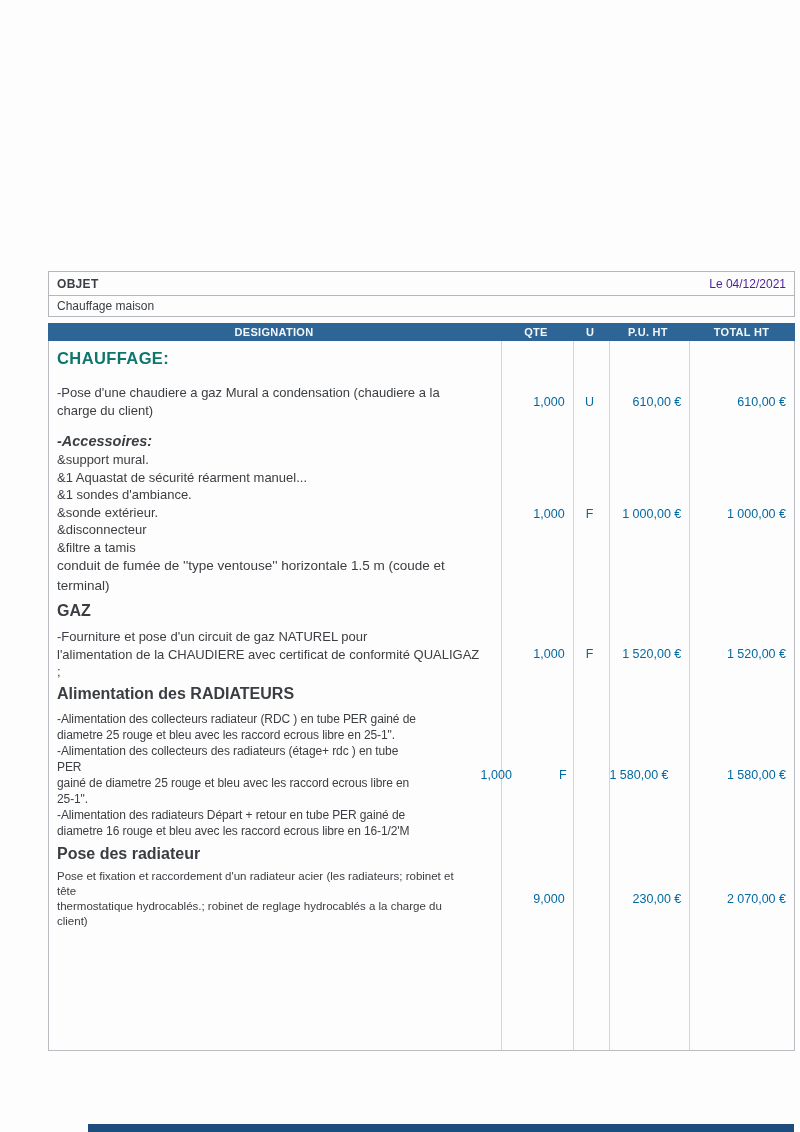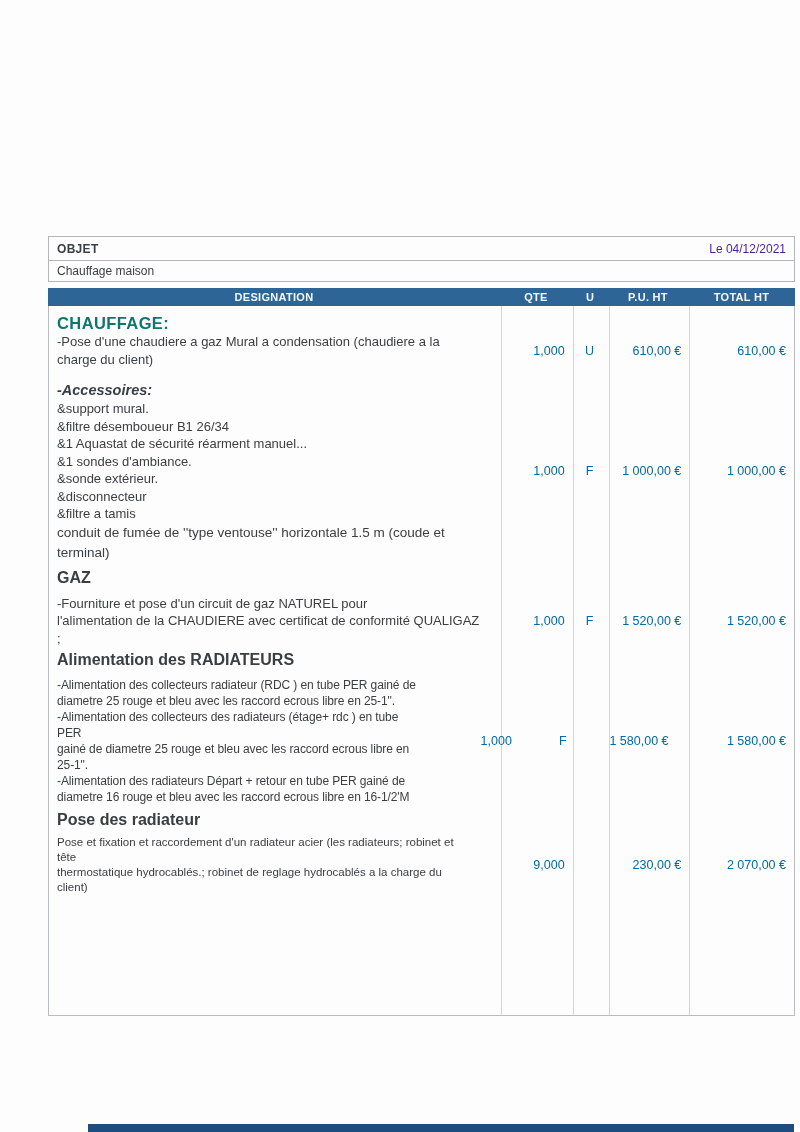--- a/index.html
+++ b/index.html
@@ -4,21 +4,21 @@
 <style>
   html,body{margin:0;padding:0;}
   .page{
     position:relative;
     width:800px;height:1132px;
     background:#fdfdfd;
     font-family:"Liberation Sans","DejaVu Sans",sans-serif;
     color:#3b3e42;
     overflow:hidden;
   }
-  .doc{position:absolute;left:48px;top:236px;width:747px;}
+  .doc{position:absolute;left:48px;top:271px;width:747px;}
   
   .meta{border:1px solid #b3b7bb;border-bottom:none;}
   .meta-row{
     display:flex;justify-content:space-between;align-items:center;
     height:23px;padding:0 8px;border-bottom:1px solid #b3b7bb;
     font-size:12px;
   }
   .objet{font-weight:bold;letter-spacing:.3px;}
   .date{color:#4c1d95;}
   .subject-row{height:20px;font-size:12px;}
@@ -52,21 +52,21 @@
   .sec-title{font-size:16.5px;font-weight:bold;letter-spacing:.4px;padding-left:8px;color:#0f766e;}
   .sub-head{font-size:16px;font-weight:bold;padding-left:8px;color:#3a3d41;}
   
   .ln{line-height:18px;font-size:13px;}
   .ln-bi{font-weight:bold;font-style:italic;font-size:14.5px;line-height:20px;}
   .ln-n{font-size:13px;line-height:17.5px;}
   .ln-big{font-size:13.5px;line-height:20px;}
   .ln-m{font-size:12px;line-height:16px;letter-spacing:-.1px;}
   .ln-sm{font-size:11.5px;line-height:15px;}
   
-  [data-row="item-chaudiere"]{}
+  [data-row="item-chaudiere"]{margin-top:16px;}
   [data-row="item-accessoires"]{margin-top:12px;}
   [data-row="sub-gaz"]{margin-top:6px;}
   [data-row="item-gaz"]{margin-top:8px;}
   [data-row="sub-radiateurs"]{margin-top:4px;}
   [data-row="item-radiateurs"]{margin-top:8px;gap:29px;}
   [data-row="sub-pose"]{margin-top:6px;}
   [data-row="item-pose"]{margin-top:6px;}
   
   .footer-bar{
     position:absolute;left:88px;right:6px;bottom:0;height:8px;
@@ -113,21 +113,20 @@
             </div>
             <div class="cell-val cell-qty">1,000</div>
             <div class="cell-val cell-unit">U</div>
             <div class="cell-val cell-pu">610,00 €</div>
             <div class="cell-val cell-tot">610,00 €</div>
           </div>
           <div class="row" data-row="item-accessoires">
             <div class="cell-des">
               <div class="ln ln-bi">-Accessoires:</div>
               <div class="ln ln-n">&amp;support mural.</div>
-              <div class="ln ln-n">&amp;filtre désemboueur B1 26/34</div>
               <div class="ln ln-n">&amp;1 Aquastat de sécurité réarment manuel...</div>
               <div class="ln ln-n">&amp;1 sondes d'ambiance.</div>
               <div class="ln ln-n">&amp;sonde extérieur.</div>
               <div class="ln ln-n">&amp;disconnecteur</div>
               <div class="ln ln-n">&amp;filtre a tamis</div>
               <div class="ln ln-big">conduit de fumée de ''type ventouse'' horizontale 1.5 m (coude et</div>
               <div class="ln ln-big">terminal)</div>
             </div>
             <div class="cell-val cell-qty">1,000</div>
             <div class="cell-val cell-unit">F</div>

